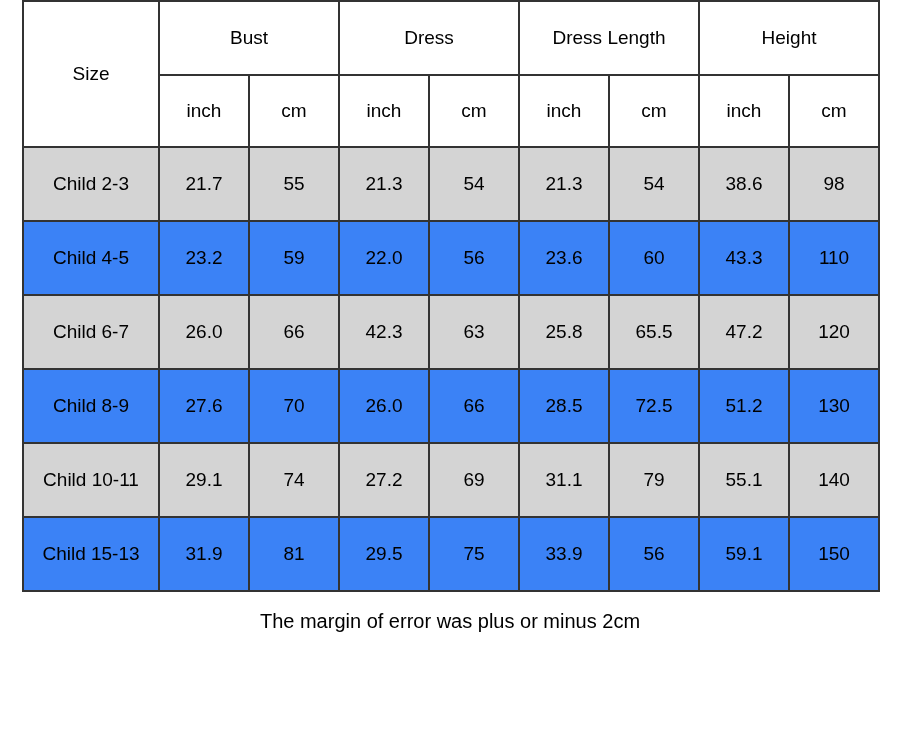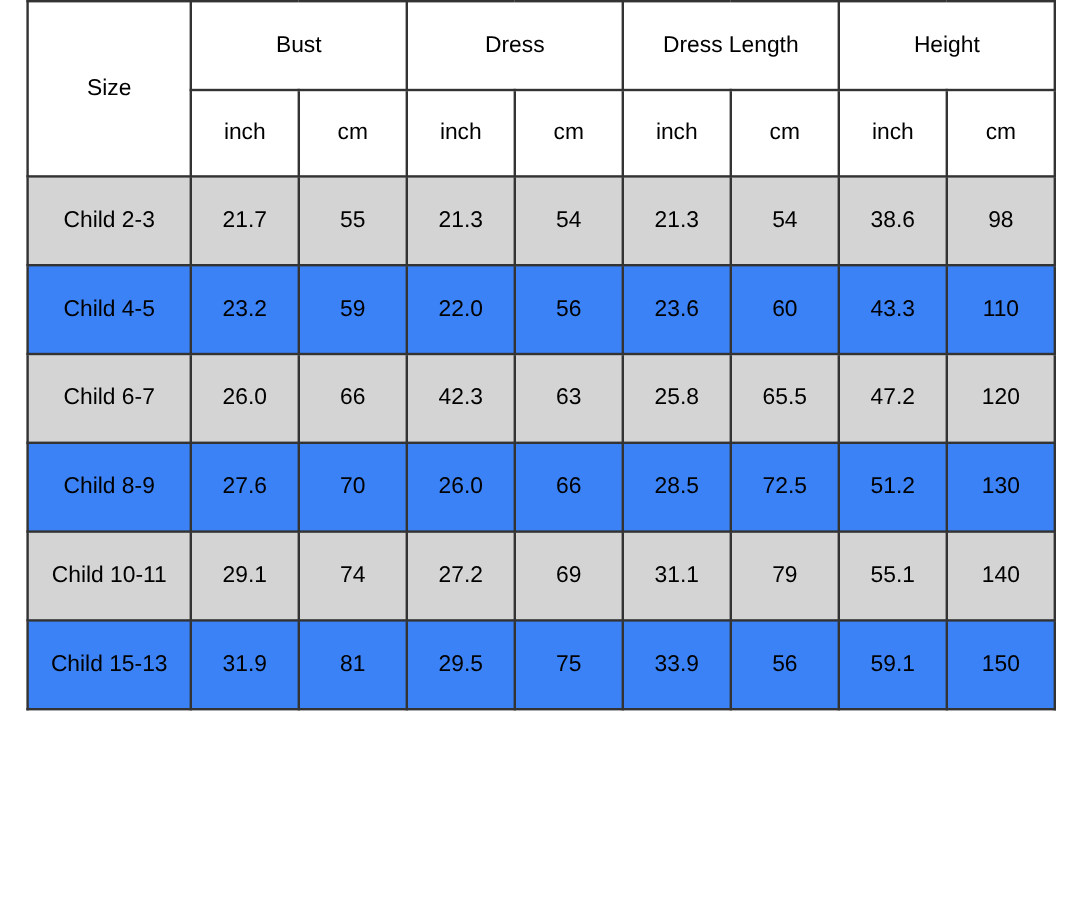--- a/index.html
+++ b/index.html
@@ -181,14 +181,15 @@
           <td>75</td>
           <td>33.9</td>
           <td>56</td>
           <td>59.1</td>
           <td>150</td>
         </tr>
       </tbody>
     </table>
   </div>
 
+  <div class="footnote">The margin of error was plus or minus 2cm</div>
 
 </div>
 
 </body></html>

